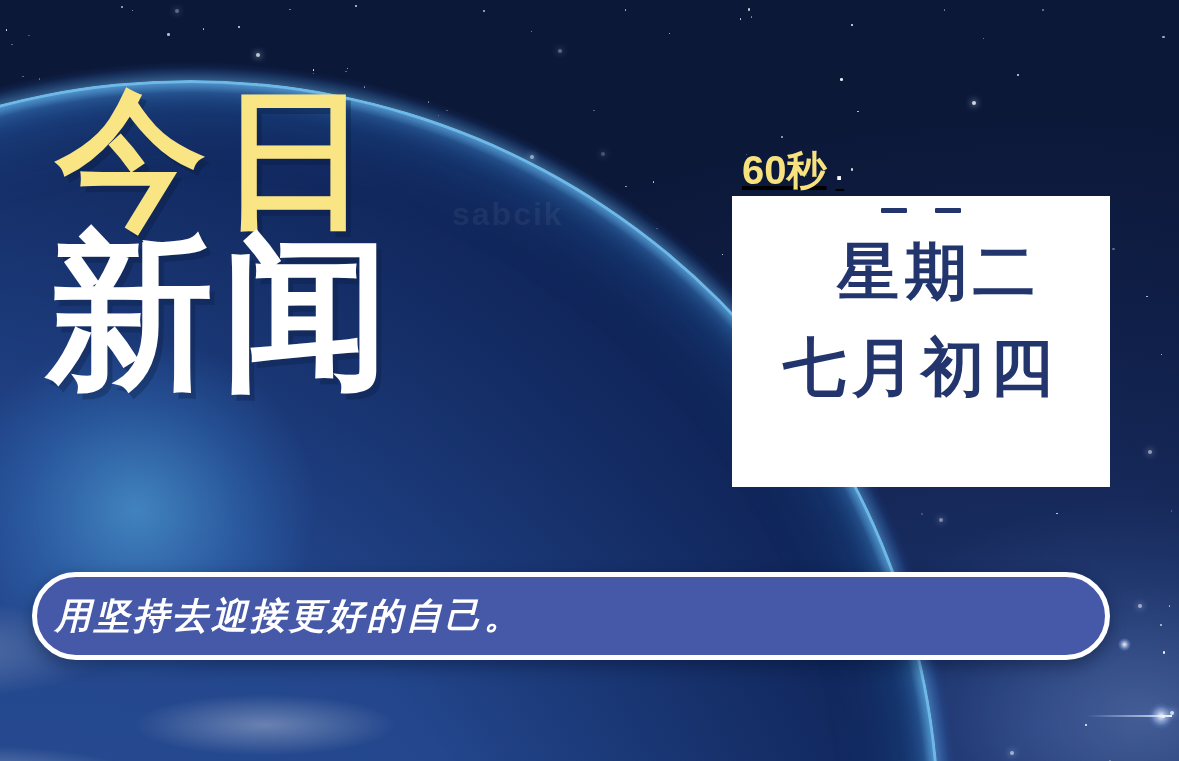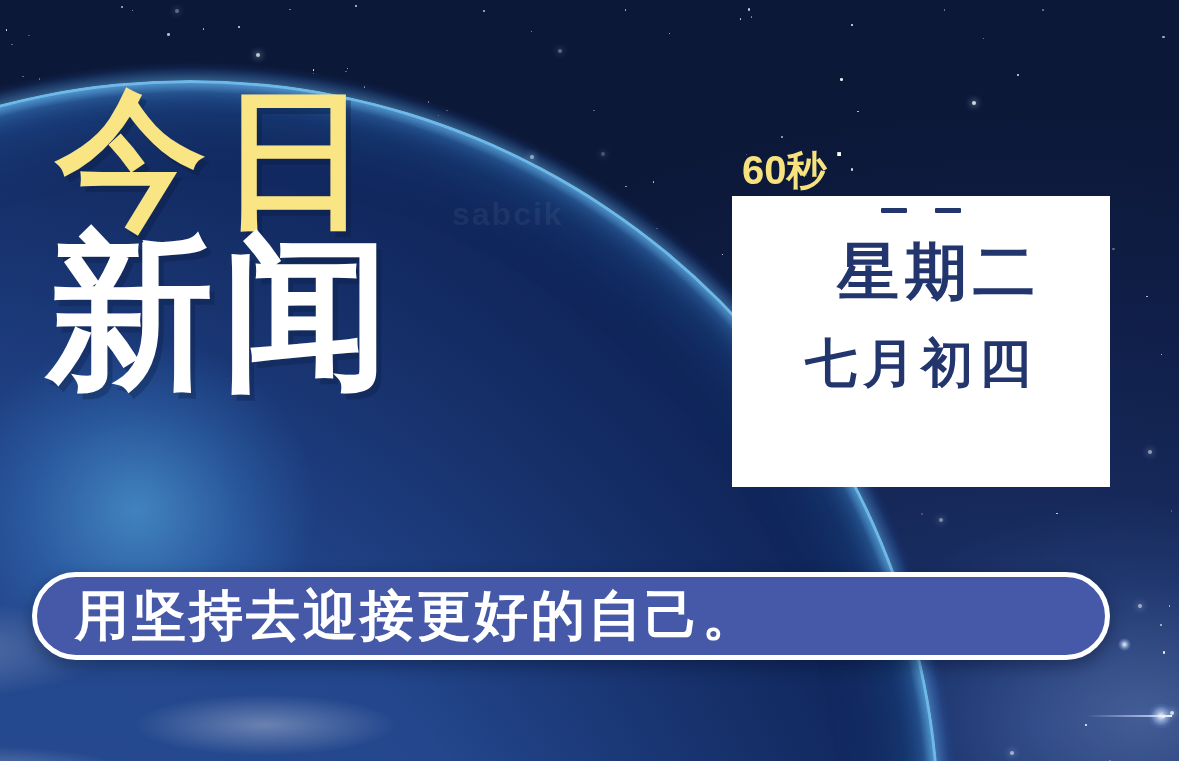--- a/index.html
+++ b/index.html
@@ -187,22 +187,23 @@
     font-weight:900;
     color:#ffffff;
     letter-spacing:8px;
     text-shadow:5px 6px 0 rgba(10,25,60,.30);
     margin-top:-6px; margin-left:0;
   }
 
   
   .tagline{
     position:absolute; left:742px; top:143px;
-    display:flex; align-items:flex-start;
+    display:flex; align-items:flex-end;
     white-space:nowrap;
+    text-decoration:underline;
   }
   .tagline .sec{
     font-size:40px; font-weight:900; color:#f7e27e;
     letter-spacing:0px;
     text-shadow:2px 3px 0 rgba(10,25,60,.35);
   }
   .tagline .dot{
     font-size:26px; font-weight:900; color:#ffffff;
     margin:0 7px 0 9px; position:relative; top:-4px;
   }
@@ -235,39 +236,41 @@
   }
   .weekday{
     margin-top:26px;
     font-size:62px; font-weight:900;
     letter-spacing:6px;
     line-height:1;
     margin-left:36px;
   }
   .lunar{
     margin-top:34px;
-    font-size:52px; font-weight:900;
+    font-size:63px; font-weight:900;
     letter-spacing:6px;
     line-height:1;
+    font-family:Liberation Serif, serif;
   }
 
   
   .quote-bar{
     position:absolute; left:32px; top:572px;
     width:1078px; height:88px;
     background:#4659a8;
     border:5px solid #ffffff;
     border-radius:44px;
     display:flex; align-items:center;
     box-shadow:0 6px 16px rgba(5,12,35,.40);
   }
   .quote-text{
-    margin-left:38px;
+    margin-left:18px;
     color:#ffffff;
-    font-size:54px; font-weight:800;
+    font-size:36px; font-weight:800;
+    font-style:italic;
     letter-spacing:3px;
     white-space:nowrap;
   }
 </style>
 </head>
 <body>
 
 <div class="stage">
 
   <div class="space"></div>

